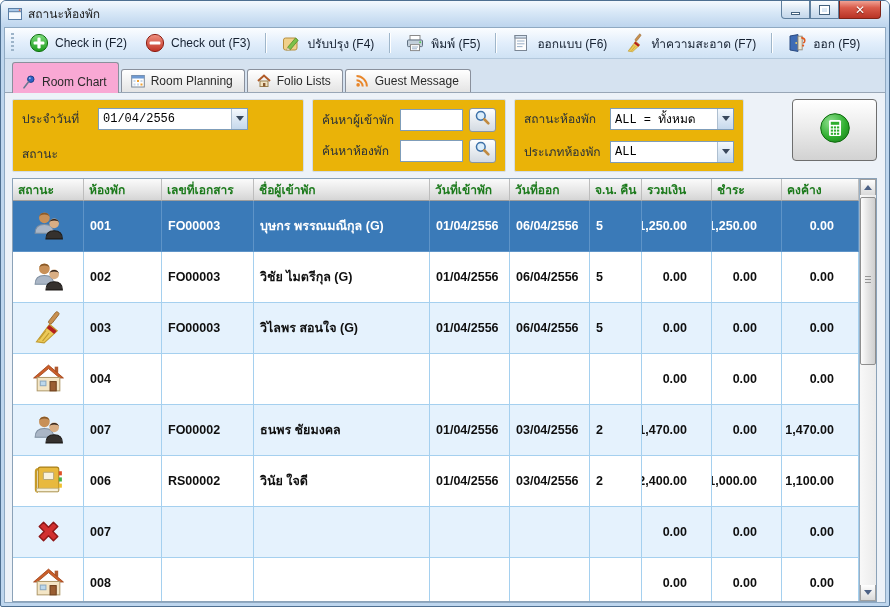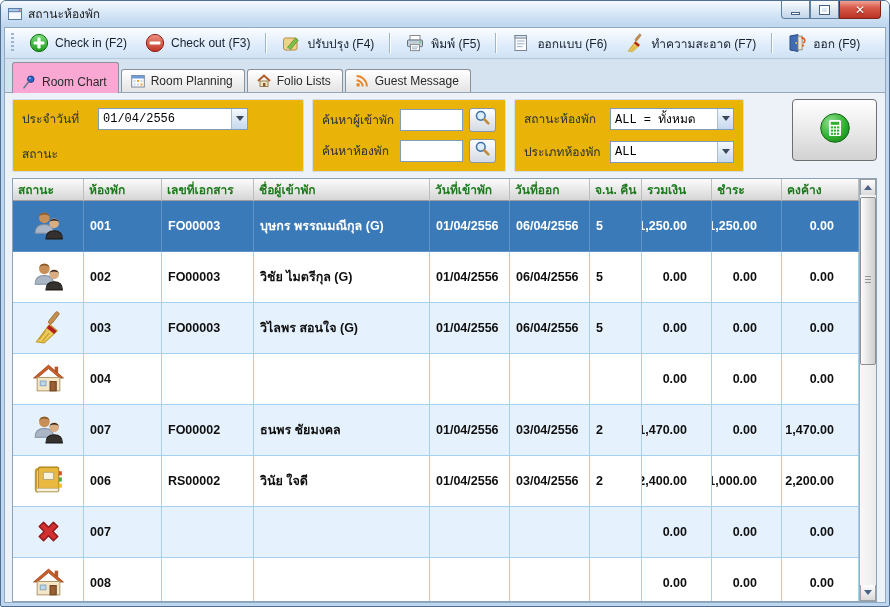--- a/index.html
+++ b/index.html
@@ -525,21 +525,21 @@
                 </span>
               </div>
               <div class="cell">006</div>
               <div class="cell">RS00002</div>
               <div class="cell">วินัย ใจดี</div>
               <div class="cell">01/04/2556</div>
               <div class="cell">03/04/2556</div>
               <div class="cell">2</div>
               <div class="cell num">2,400.00</div>
               <div class="cell num">1,000.00</div>
-              <div class="cell num">2,200.00</div>
+              <div class="cell num">1,100.00</div>
             </div>
             <div class="grid-row row-alt">
               <div class="cell icon-cell">
                 <span class="row-icon">
                   <svg viewBox="0 0 34 34">
                     <path d="M8 12.2 L12.2 8 L17 12.8 L21.8 8 L26 12.2 L21.2 17 L26 21.8 L21.8 26 L17 21.2 L12.2 26 L8 21.8 L12.8 17 Z" fill="#d23030" stroke="#8f1818" stroke-width="1.4" stroke-linejoin="round"></path>
                   </svg>
                 </span>
               </div>
               <div class="cell">007</div>

